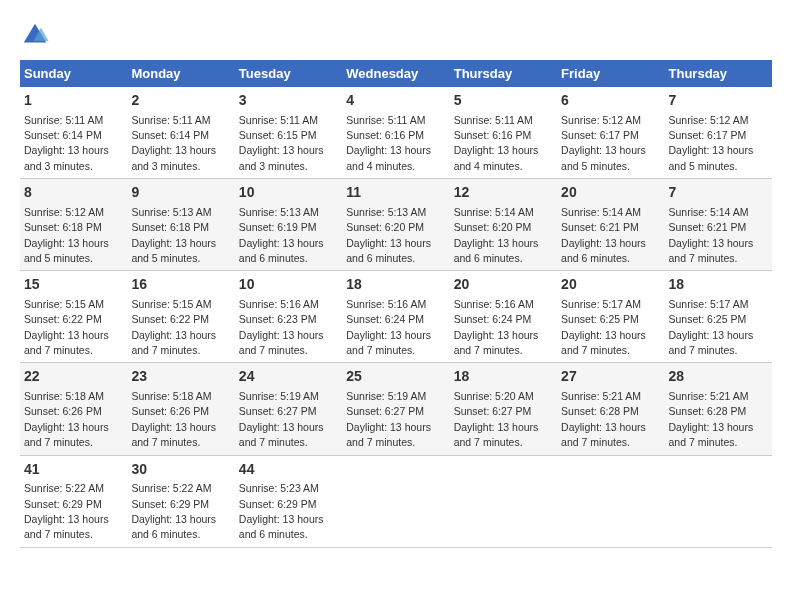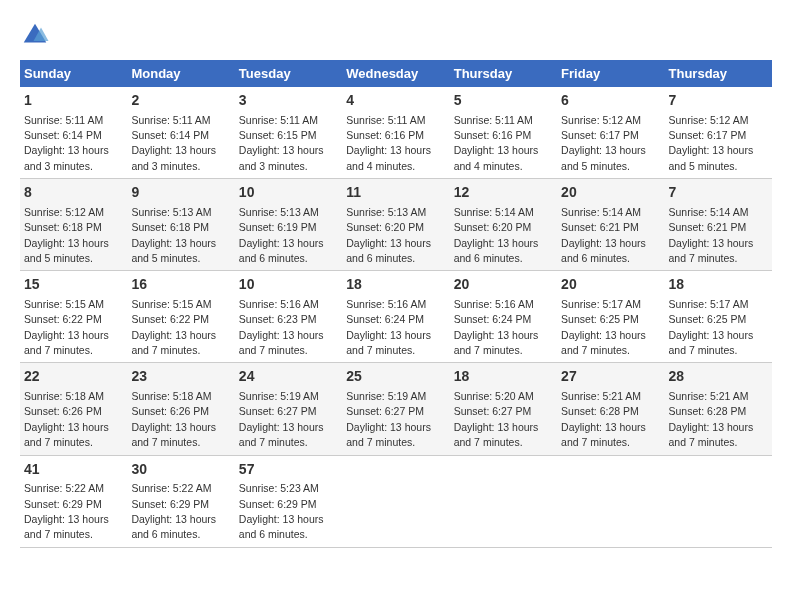--- a/index.html
+++ b/index.html
@@ -179,21 +179,21 @@
         <td><span class="day-num">27</span>
 <span class="day-info">Sunrise: 5:21 AM<br>Sunset: 6:28 PM<br>Daylight: 13 hours and 7 minutes.</span></td>
         <td><span class="day-num">28</span>
 <span class="day-info">Sunrise: 5:21 AM<br>Sunset: 6:28 PM<br>Daylight: 13 hours and 7 minutes.</span></td>
       </tr>
       <tr>
         <td><span class="day-num">41</span>
 <span class="day-info">Sunrise: 5:22 AM<br>Sunset: 6:29 PM<br>Daylight: 13 hours and 7 minutes.</span></td>
         <td><span class="day-num">30</span>
 <span class="day-info">Sunrise: 5:22 AM<br>Sunset: 6:29 PM<br>Daylight: 13 hours and 6 minutes.</span></td>
-        <td><span class="day-num">57</span>
+        <td><span class="day-num">44</span>
 <span class="day-info">Sunrise: 5:23 AM<br>Sunset: 6:29 PM<br>Daylight: 13 hours and 6 minutes.</span></td>
         <td></td>
         <td></td>
         <td></td>
         <td></td>
       </tr>
     </tbody>
 </table>
 
 </body></html>

